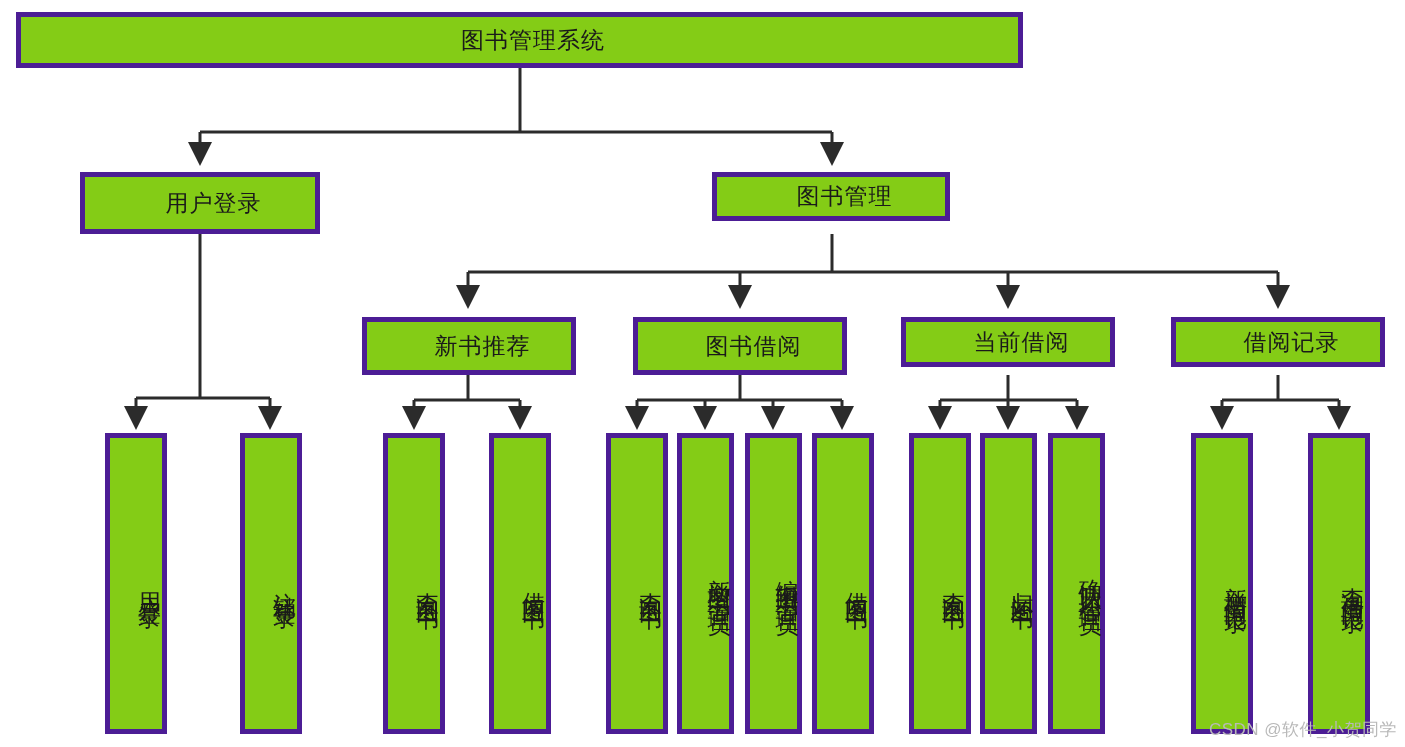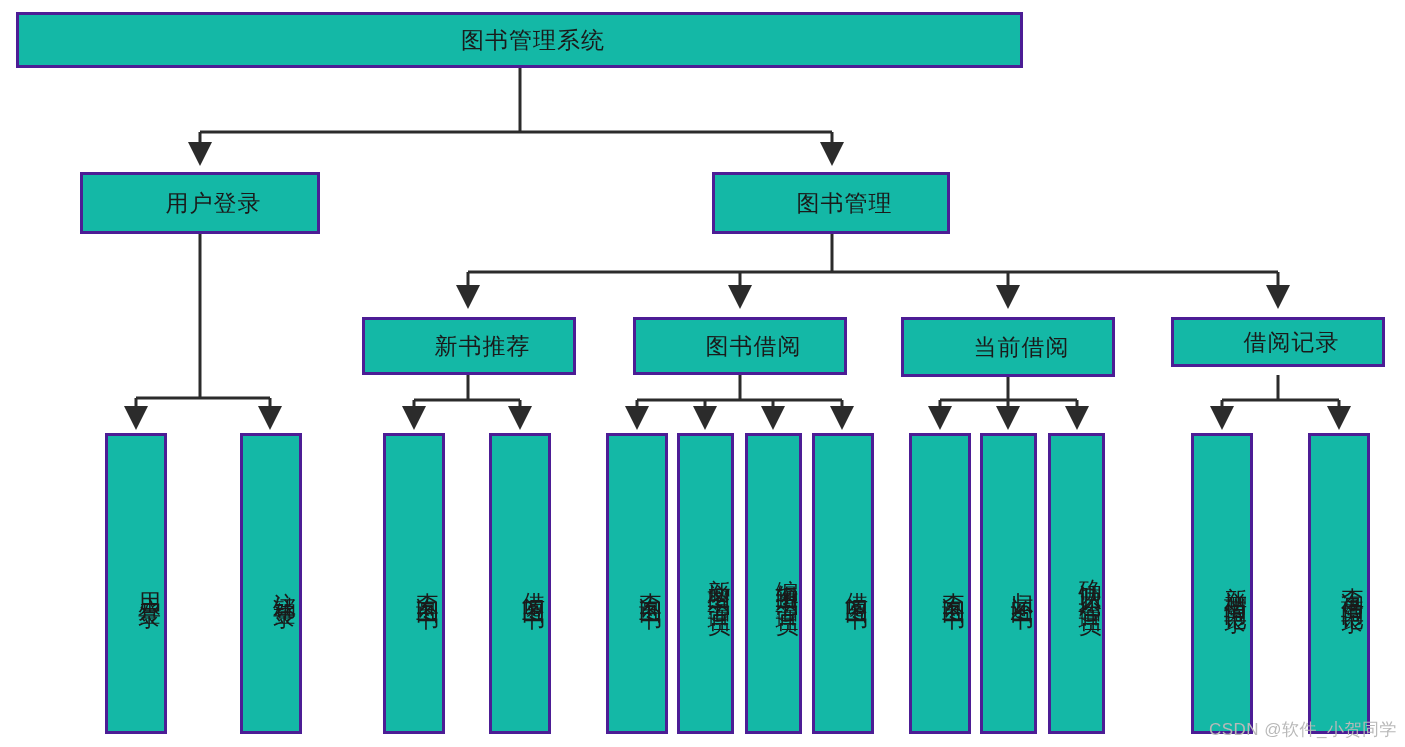--- a/index.html
+++ b/index.html
@@ -22,22 +22,22 @@
     position: absolute;
     left: 0;
     top: 0;
     width: 1405px;
     height: 747px;
     pointer-events: none;
   }
   .node {
     position: absolute;
     box-sizing: border-box;
-    background: #14b8a6;
-    border: 3px solid #4c1d95;
+    background: #84cc16;
+    border: 5px solid #4c1d95;
     display: flex;
     align-items: center;
     justify-content: center;
     color: #1a1a1a;
     padding-left: 27px;
   }
   .node.h {
     font-size: 23px;
     letter-spacing: 1px;
   }
@@ -123,33 +123,33 @@
   </svg>
 
   <div class="node h" style="left:16px; top:12px; width:1007px; height:56px;">
     <span class="htext">图书管理系统</span>
   </div>
 
   <div class="node h" style="left:80px; top:172px; width:240px; height:62px;">
     <span class="htext">用户登录</span>
   </div>
 
-  <div class="node h" style="left:712px; top:172px; width:238px; height:62px;">
+  <div class="node h" style="left:712px; top:172px; width:238px; height:49px;">
     <span class="htext">图书管理</span>
   </div>
 
   <div class="node h" style="left:362px; top:317px; width:214px; height:58px;">
     <span class="htext">新书推荐</span>
   </div>
 
   <div class="node h" style="left:633px; top:317px; width:214px; height:58px;">
     <span class="htext">图书借阅</span>
   </div>
 
-  <div class="node h" style="left:901px; top:317px; width:214px; height:60px;">
+  <div class="node h" style="left:901px; top:317px; width:214px; height:50px;">
     <span class="htext">当前借阅</span>
   </div>
 
   <div class="node h" style="left:1171px; top:317px; width:214px; height:50px;">
     <span class="htext">借阅记录</span>
   </div>
 
   <div class="node v" style="left:105px; top:433px; width:62px; height:301px;">
     <span class="vtext">用户登录</span>
   </div>

